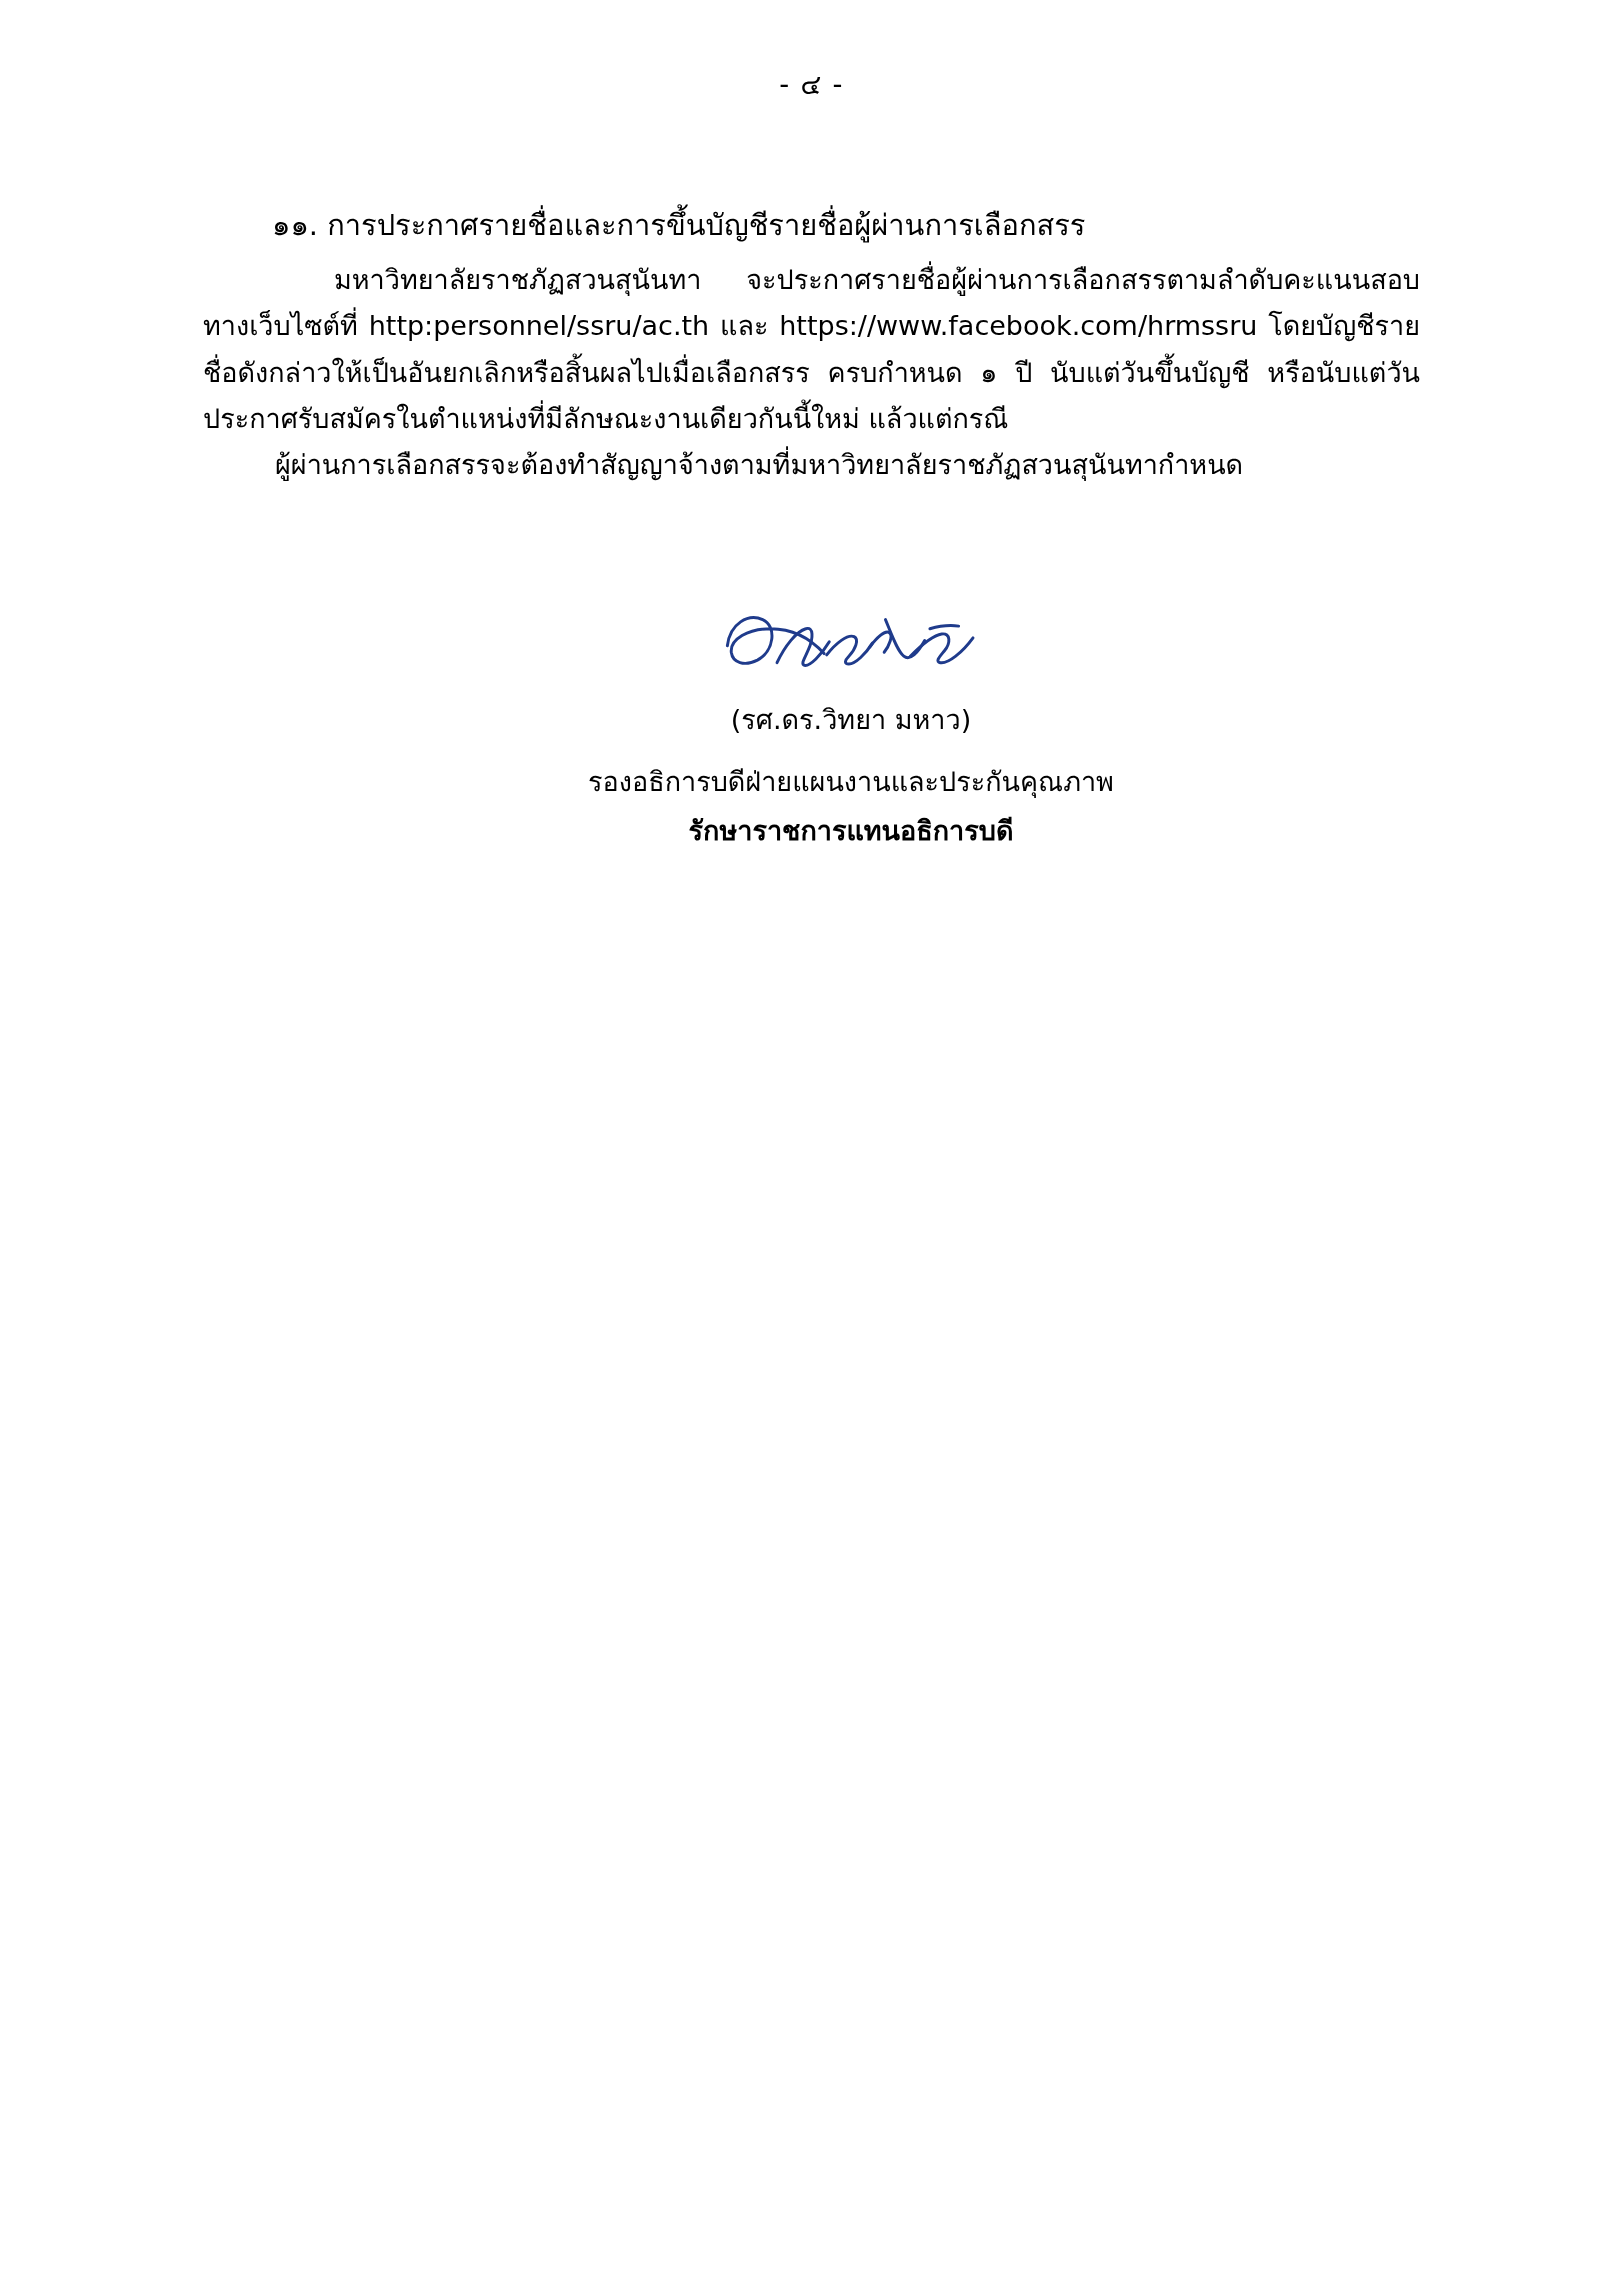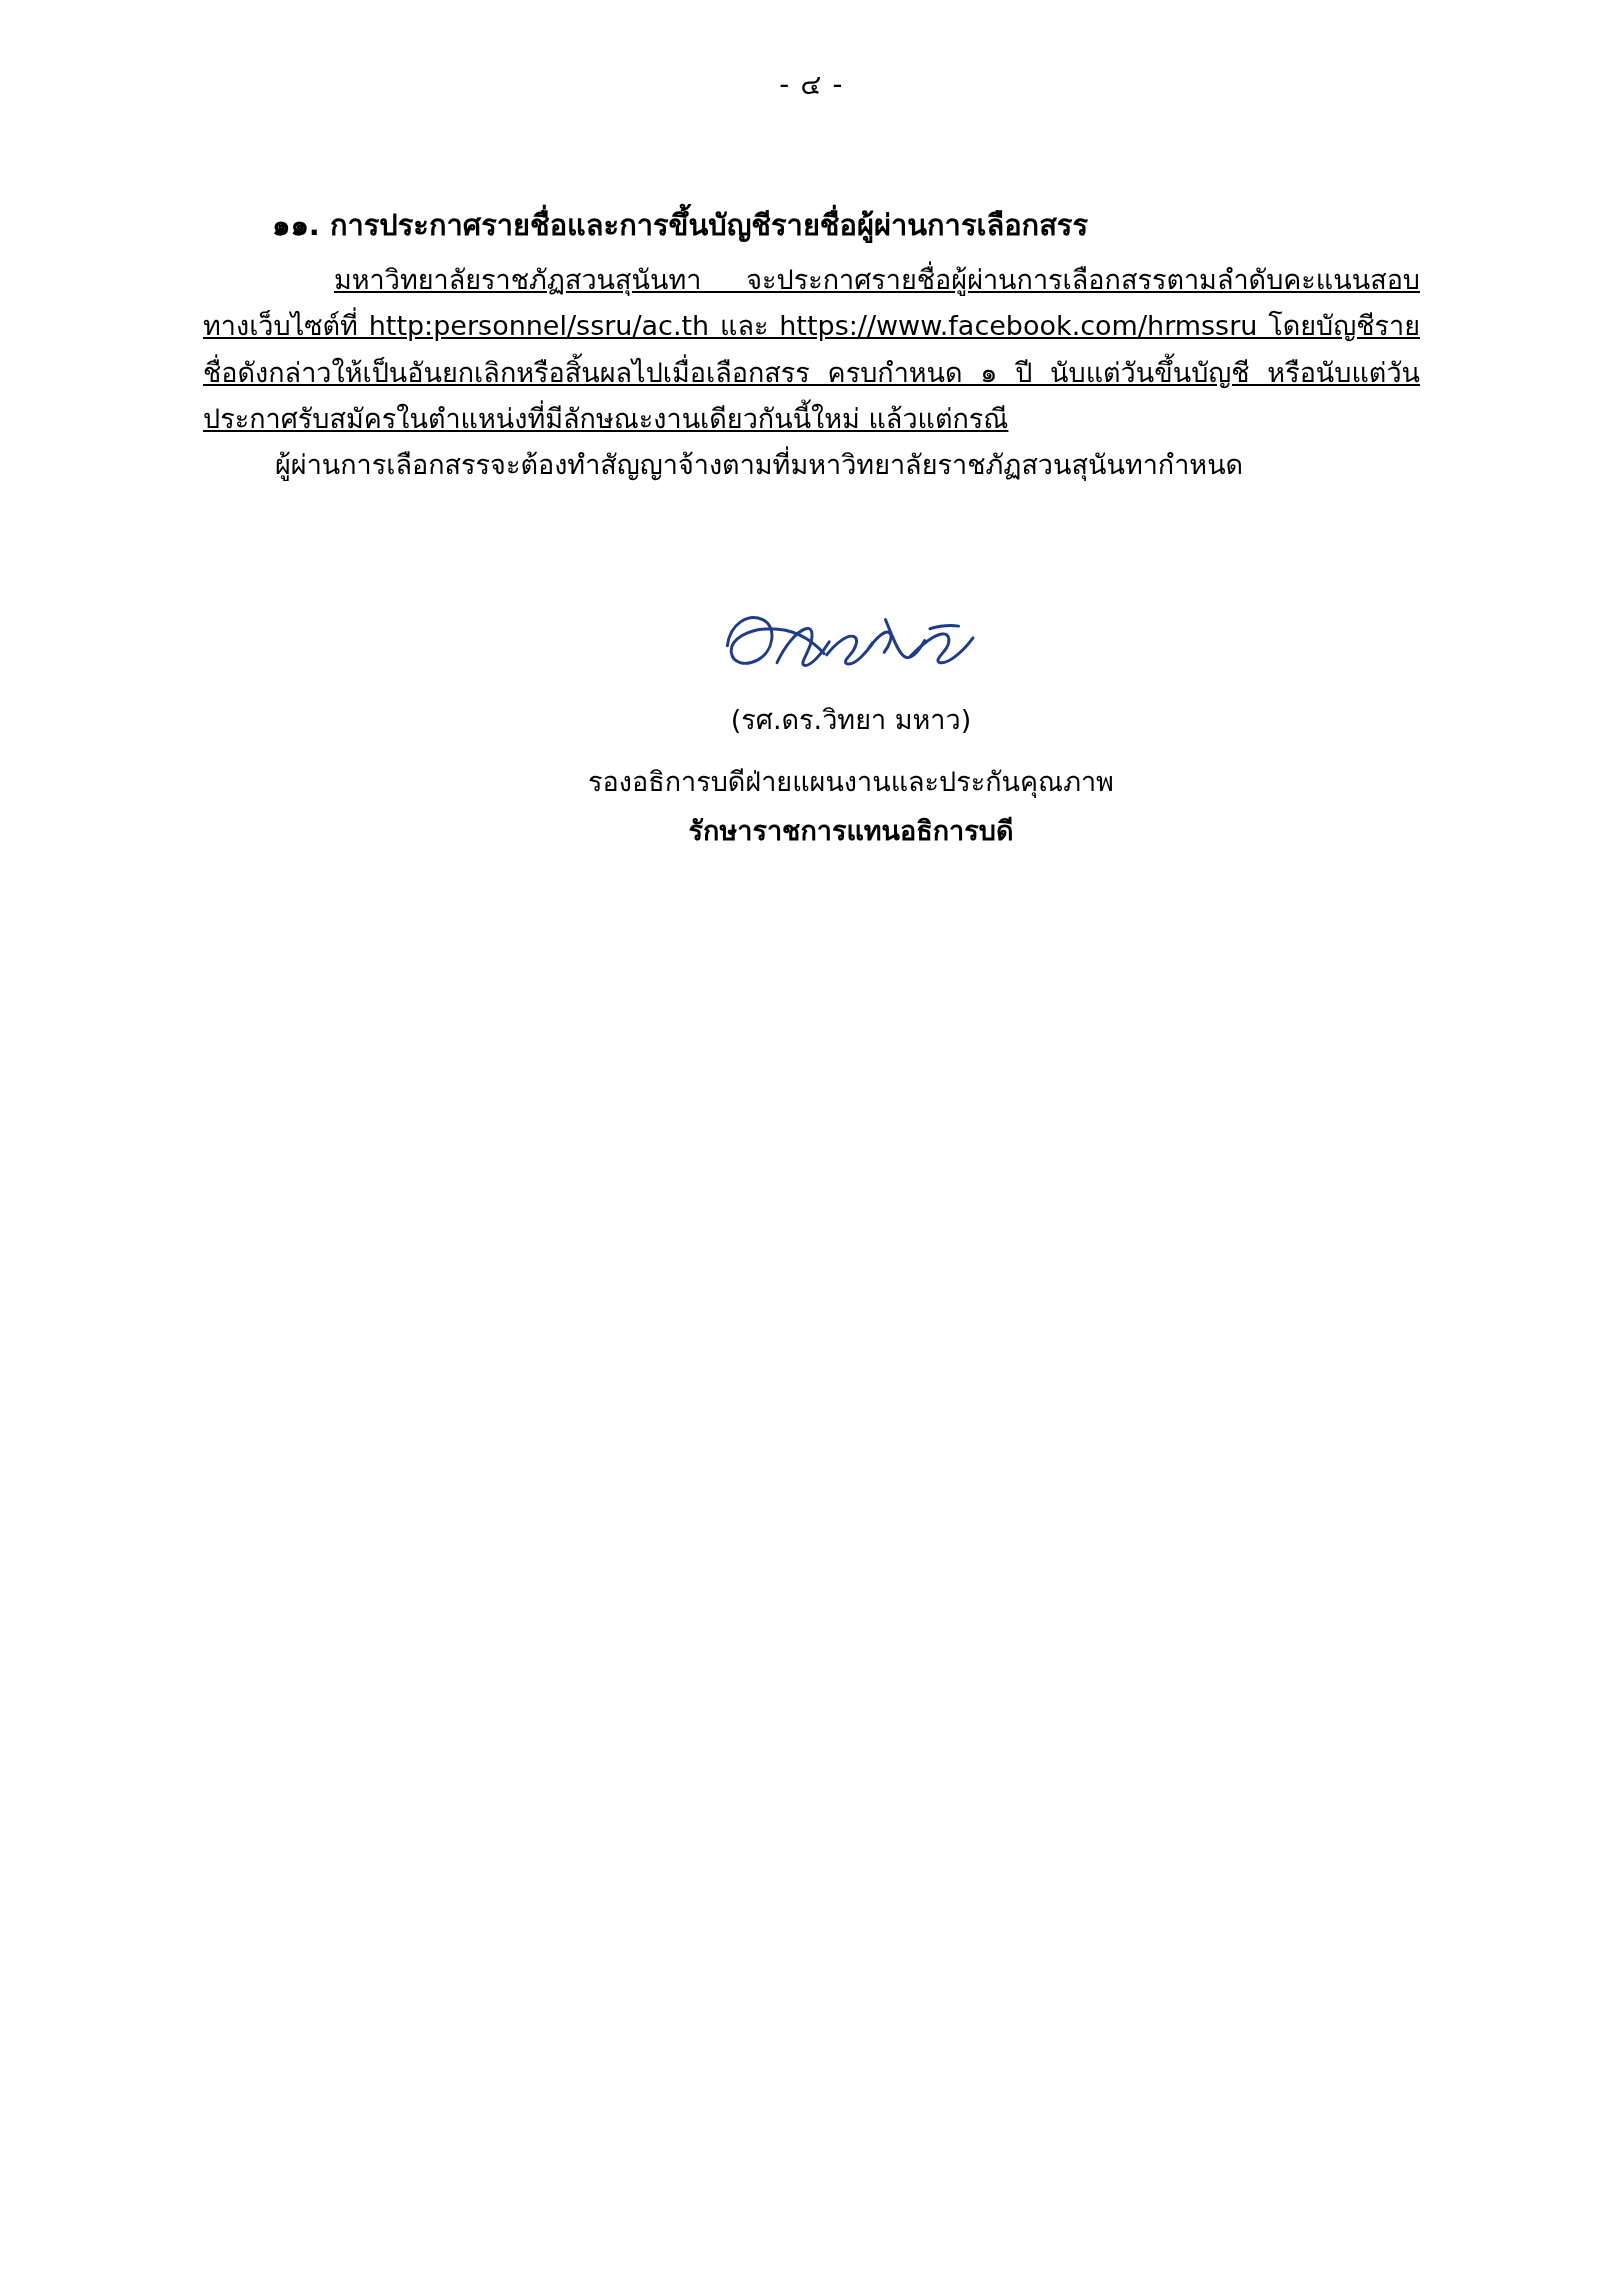--- a/index.html
+++ b/index.html
@@ -29,39 +29,38 @@
     padding-top: 62px;
     color: #000;
   }
   .content {
     margin: 0 auto;
     width: 1217px;
     padding-top: 98px;
   }
   .heading {
     font-size: 29px;
-    font-weight: bold;
+    font-weight: normal;
     margin: 0 0 9.2px 0;
     padding-left: 69px;
     line-height: 1.5;
   }
   .heading-2 {
     font-size: 29px;
     font-weight: bold;
     margin: 25px 0 6.5px 0;
     padding-left: 69px;
     line-height: 1.5;
   }
   .para {
     font-size: 27px;
     line-height: 1.72;
     margin: 0;
     text-align: justify;
     text-justify: inter-word;
-    text-decoration: underline;
   }
   .para .indent {
     display: inline-block;
     width: 131px;
   }
   .para-simple {
     font-size: 27px;
     line-height: 1.72;
     margin: 0;
     padding-left: 72px;

